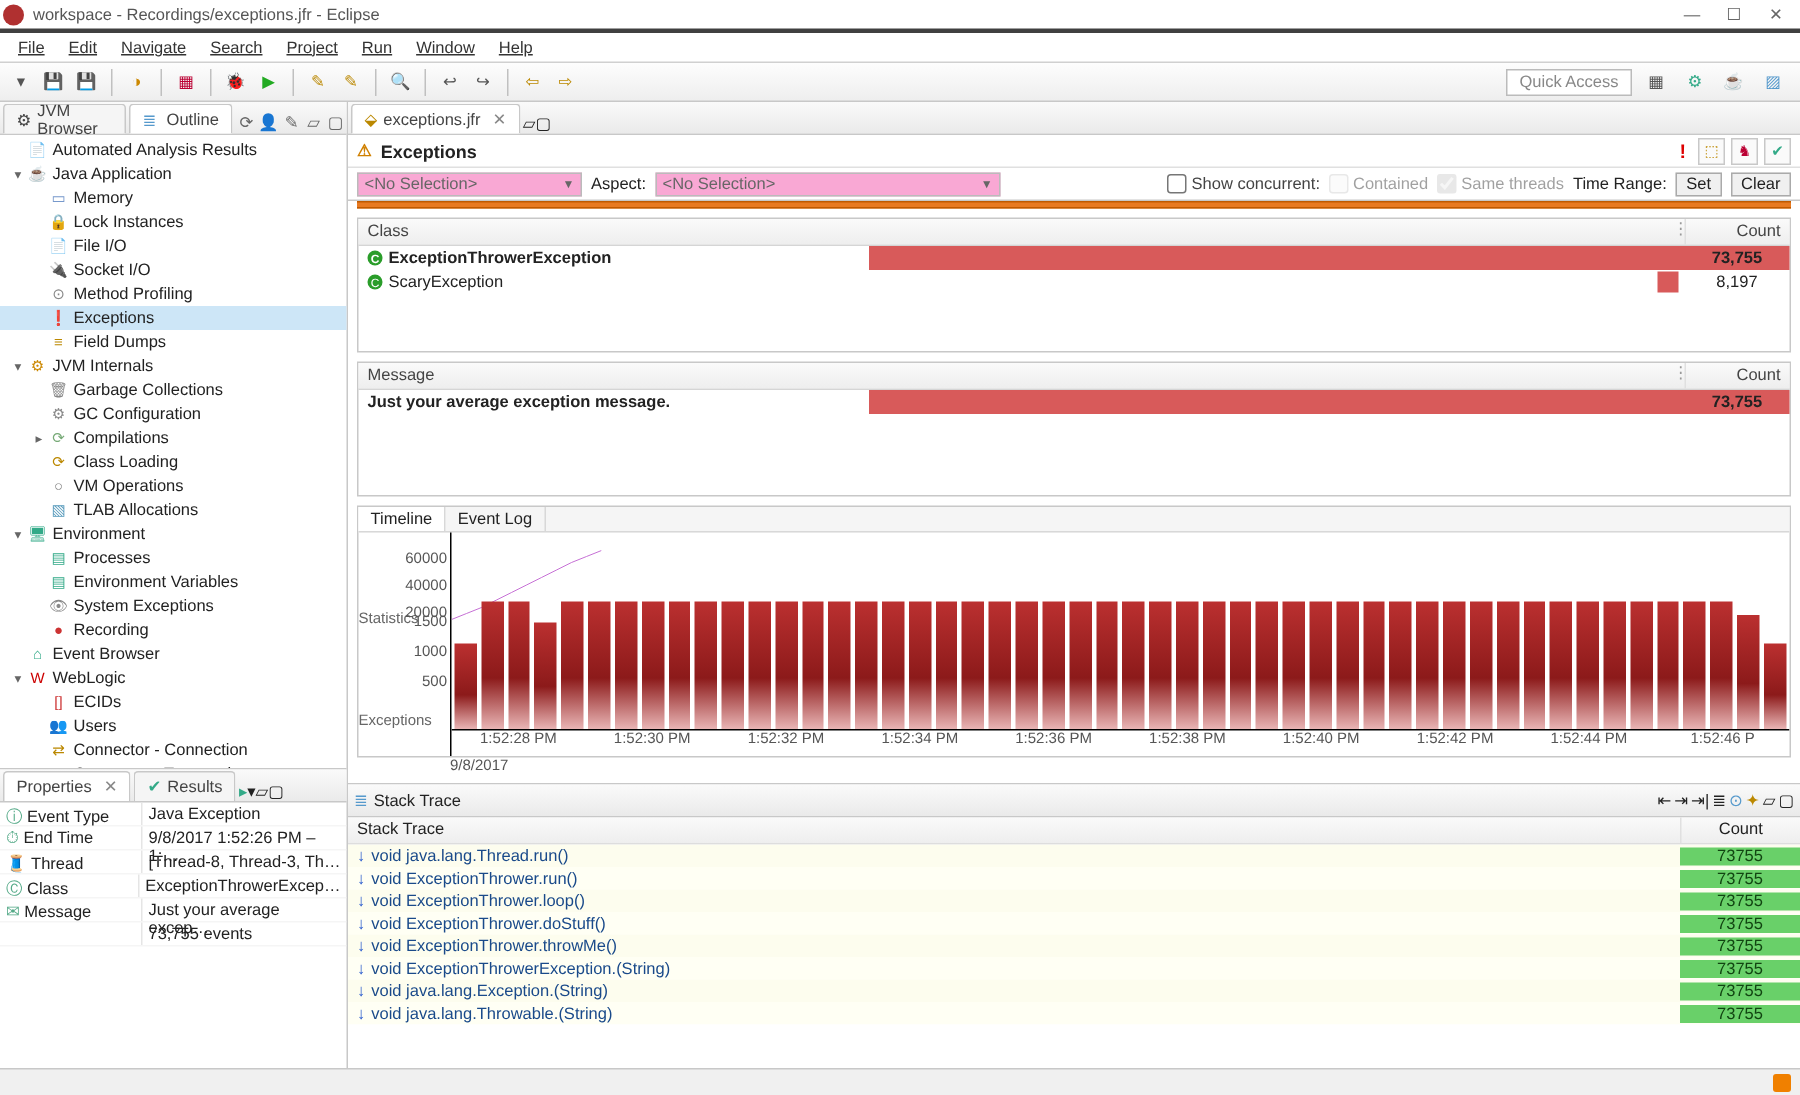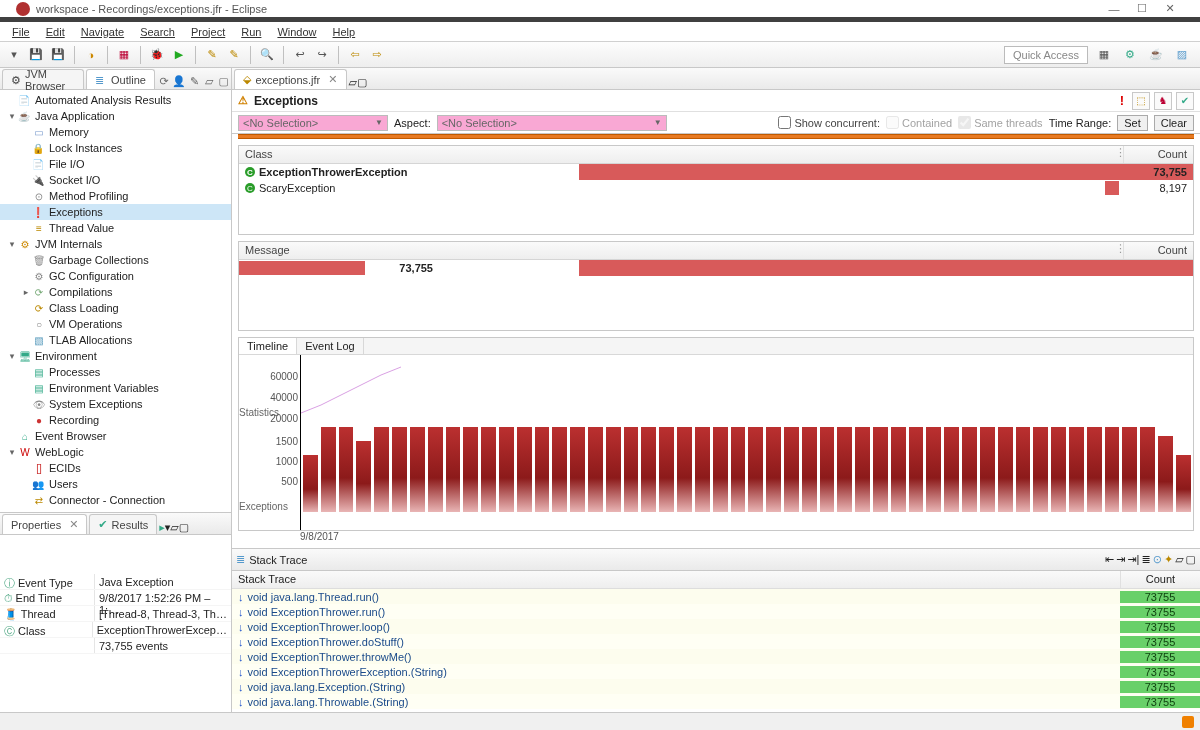--- a/index.html
+++ b/index.html
@@ -10,23 +10,23 @@
     font-size: 11px;
     background: #f0f0f0;
     color: #222;
     overflow: hidden;
   }
 
   
   .titlebar {
     height: 22px;
     background: #fff;
-    border-bottom: 5px solid #404040;
+    border-bottom: 3px solid #404040;
     display: flex; align-items: center;
-    padding: 0 16px;
+    padding: 0 2px;
   }
   .titlebar .icon { width: 14px; height: 14px; background:#b03030; border-radius:50%; margin-right:6px; }
   .titlebar .title { flex: 1; color:#555; }
   .titlebar .win-btn { width: 28px; text-align:center; color:#666; cursor:pointer; }
 
   
   .menubar {
     height: 20px;
     background:#fff;
     border-bottom:1px solid #d0d0d0;
@@ -91,21 +91,21 @@
   .tree-item .tw { width:12px; text-align:center; color:#666; cursor:pointer; user-select:none; font-size:9px; }
   .tree-item .tw.empty { visibility:hidden; }
   .tree-item .ic { width:14px; height:14px; display:flex;align-items:center;justify-content:center; margin-right:3px; font-size:10px; }
   .tree-item.sel { background:#cde6f7; }
   .tree-item.sel .lbl { font-weight:500; }
   .tree-item.l1 { padding-left: 6px; }
   .tree-item.l2 { padding-left: 20px; }
   .lbl { color:#222; }
 
   
-  .props-view { border-top:1px solid #c8c8c8; display:flex; flex-direction:column; height:200px;gap:39px; }
+  .props-view { border-top:1px solid #c8c8c8; display:flex; flex-direction:column; height:200px; }
   .props-tabs { height:22px; background:linear-gradient(#fafafa,#eaeaea); border-bottom:1px solid #c8c8c8; display:flex; align-items:flex-end; padding-left:2px; }
   .props-table { flex:1; overflow:auto; }
   .props-head { display:flex; height:18px; background:linear-gradient(#fafafa,#eee); border-bottom:1px solid #ddd; color:#555; }
   .props-head div, .props-row div { padding:2px 4px; }
   .col-field { width:95px; border-right:1px solid #e5e5e5; }
   .col-value { flex:1; }
   .props-row { display:flex; height:16px; border-bottom:1px solid #f5f5f5; }
   .props-row .ic { width:14px; text-align:center; color:#5a8; margin-right:3px; }
 
   
@@ -138,29 +138,29 @@
   .orange-strip { height:5px; background:#e87a22; border-top:1px solid #c05a00; border-bottom:1px solid #c05a00; margin: 0 6px 6px 6px;}
 
   .tables-area { padding: 0 6px; }
   .mini-table { border:1px solid #c8c8c8; margin-bottom:6px;}
   .mini-head { display:flex; height:18px; background:linear-gradient(#fafafa,#eee); border-bottom:1px solid #d5d5d5; color:#444; }
   .mini-head .c1 { flex:1; padding:2px 6px; }
   .mini-head .c2 { width:70px; padding:2px 6px; text-align:right; border-left:1px solid #e0e0e0; }
   .mini-head .grip { width:8px; text-align:center; color:#999;}
   .mini-row { display:flex; height:16px; align-items:center; }
   .mini-row .c1 { flex:1; padding:0 6px; display:flex; align-items:center; gap:4px; }
-  .mini-row .c2 { width:70px; padding:0 6px; text-align:right; }
+  .mini-row .c2 { width:70px; padding:0 6px; text-align:center; }
   .mini-row.sel { font-weight:bold; }
   .mini-row .bar { background:#d85a5a; height:14px; margin-right:4px; }
   .class-ico { width:10px; height:10px; border-radius:50%; background:#2a9d2a; display:inline-flex; align-items:center; justify-content:center; color:#fff; font-size:8px; }
   .mini-body { height:70px; }
   .mini-body.short { height:70px; }
 
   
-  .chart-box { border:1px solid #c8c8c8; margin:0 6px; height:194px; display:flex; flex-direction:column; }
+  .chart-box { border:1px solid #c8c8c8; margin:0 6px; height:168px; display:flex; flex-direction:column; }
   .chart-tabs { display:flex; border-bottom:1px solid #d8d8d8; background:#f5f5f5; }
   .chart-tab { padding:2px 8px; border-right:1px solid #d8d8d8; }
   .chart-tab.active { background:#fff; }
   .chart-plot { position:relative; flex:1; display:flex; }
   .chart-y { width:62px; border-right:1px solid #000; position:relative;}
   .chart-y .tick { position:absolute; right:2px; font-size:10px; color:#555; transform:translateY(-50%);}
   .chart-y .side-label { position:absolute; left:0; font-size:10px; color:#666; }
   .chart-canvas { flex:1; position:relative; overflow:hidden; }
   .bar-wrap { position:absolute; bottom:18px; left:0; right:0; height:90px; display:flex; gap:3px; padding:0 2px;}
   .bar-col { flex:1; background:linear-gradient(#bb3030, #8c1a1a 60%, #e9b5b5); }
@@ -300,21 +300,21 @@
           <span class="lbl">Method Profiling</span>
         </div>
         <div class="tree-item l2 sel">
           <span class="tw empty">▸</span>
           <span class="ic" style="color:#c00">❗</span>
           <span class="lbl">Exceptions</span>
         </div>
         <div class="tree-item l2">
           <span class="tw empty">▸</span>
           <span class="ic" style="color:#b80">≡</span>
-          <span class="lbl">Thread Value</span>
+          <span class="lbl">Field Dumps</span>
         </div>
         <div class="tree-item l1">
           <span class="tw ">▾</span>
           <span class="ic" style="color:#c80">⚙</span>
           <span class="lbl">JVM Internals</span>
         </div>
         <div class="tree-item l2">
           <span class="tw empty">▸</span>
           <span class="ic" style="color:#888">🗑</span>
           <span class="lbl">Garbage Collections</span>
@@ -427,20 +427,24 @@
               <div class="col-field"><span class="ic">⏱</span>End Time</div>
               <div class="col-value">9/8/2017 1:52:26 PM – 1:…</div>
             </div>
             <div class="props-row">
               <div class="col-field"><span class="ic">🧵</span>Thread</div>
               <div class="col-value">[Thread-8, Thread-3, Th…</div>
             </div>
             <div class="props-row">
               <div class="col-field"><span class="ic">Ⓒ</span>Class</div>
               <div class="col-value">ExceptionThrowerExcep…</div>
+            </div>
+            <div class="props-row">
+              <div class="col-field"><span class="ic">✉</span>Message</div>
+              <div class="col-value">Just your average excep…</div>
             </div>
             <div class="props-row">
               <div class="col-field"><span class="ic"></span></div>
               <div class="col-value">73,755 events</div>
             </div>
           </div>
       </div>
     </div>
   </div>
 
@@ -530,20 +534,23 @@
       </div>
 
       <div class="mini-table">
         <div class="mini-head">
           <div class="c1">Message</div>
           <div class="grip">⋮</div>
           <div class="c2">Count</div>
         </div>
         <div class="mini-body short" id="msg-body">
             <div class="mini-row sel" style="background: linear-gradient(90deg, transparent 340px, rgb(216, 90, 90) 340px);">
+              <div class="c1">
+                <span>Just your average exception message.</span>
+              </div>
               <div style="width:130px;display:flex;justify-content:flex-end;align-items:center;">
                 <span class="bar" style="width:100%"></span>
               </div>
               <div class="c2">73,755</div>
             </div>
           </div>
       </div>
     </div>
 
     <div class="chart-box">
@@ -610,20 +617,32 @@
               <div class="bar-col" style="height: 85px; align-self: flex-end;"></div>
               <div class="bar-col" style="height: 85px; align-self: flex-end;"></div>
               <div class="bar-col" style="height: 85px; align-self: flex-end;"></div>
               <div class="bar-col" style="height: 85px; align-self: flex-end;"></div>
               <div class="bar-col" style="height: 85px; align-self: flex-end;"></div>
               <div class="bar-col" style="height: 85px; align-self: flex-end;"></div>
               <div class="bar-col" style="height: 85px; align-self: flex-end;"></div>
               <div class="bar-col" style="height: 85px; align-self: flex-end;"></div>
               <div class="bar-col" style="height: 75.5556px; align-self: flex-end;"></div>
               <div class="bar-col" style="height: 56.6667px; align-self: flex-end;"></div>
+            </div>
+          <div class="xaxis" id="xaxis">
+              <div class="xlbl">1:52:28 PM</div>
+              <div class="xlbl">1:52:30 PM</div>
+              <div class="xlbl">1:52:32 PM</div>
+              <div class="xlbl">1:52:34 PM</div>
+              <div class="xlbl">1:52:36 PM</div>
+              <div class="xlbl">1:52:38 PM</div>
+              <div class="xlbl">1:52:40 PM</div>
+              <div class="xlbl">1:52:42 PM</div>
+              <div class="xlbl">1:52:44 PM</div>
+              <div class="xlbl">1:52:46 P</div>
             </div>
         </div>
       </div>
     </div>
     <div style="font-size:10px;color:#555;padding:0 0 2px 68px">9/8/2017</div>
 
     <div class="stack-view">
       <div class="stack-tabs">
         <span style="color:#59c">≣</span>
         <span class="lbl2">Stack Trace</span>

